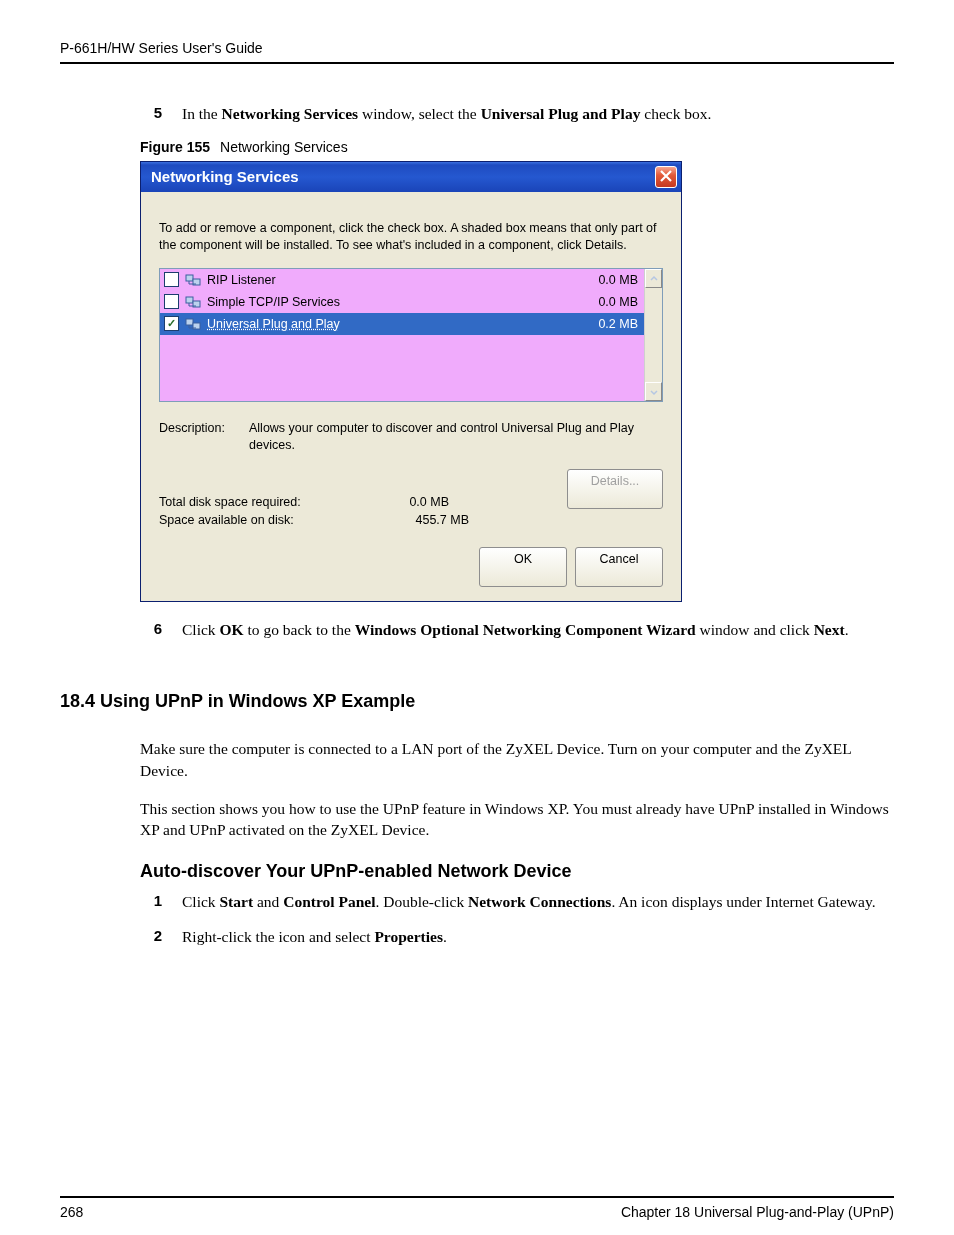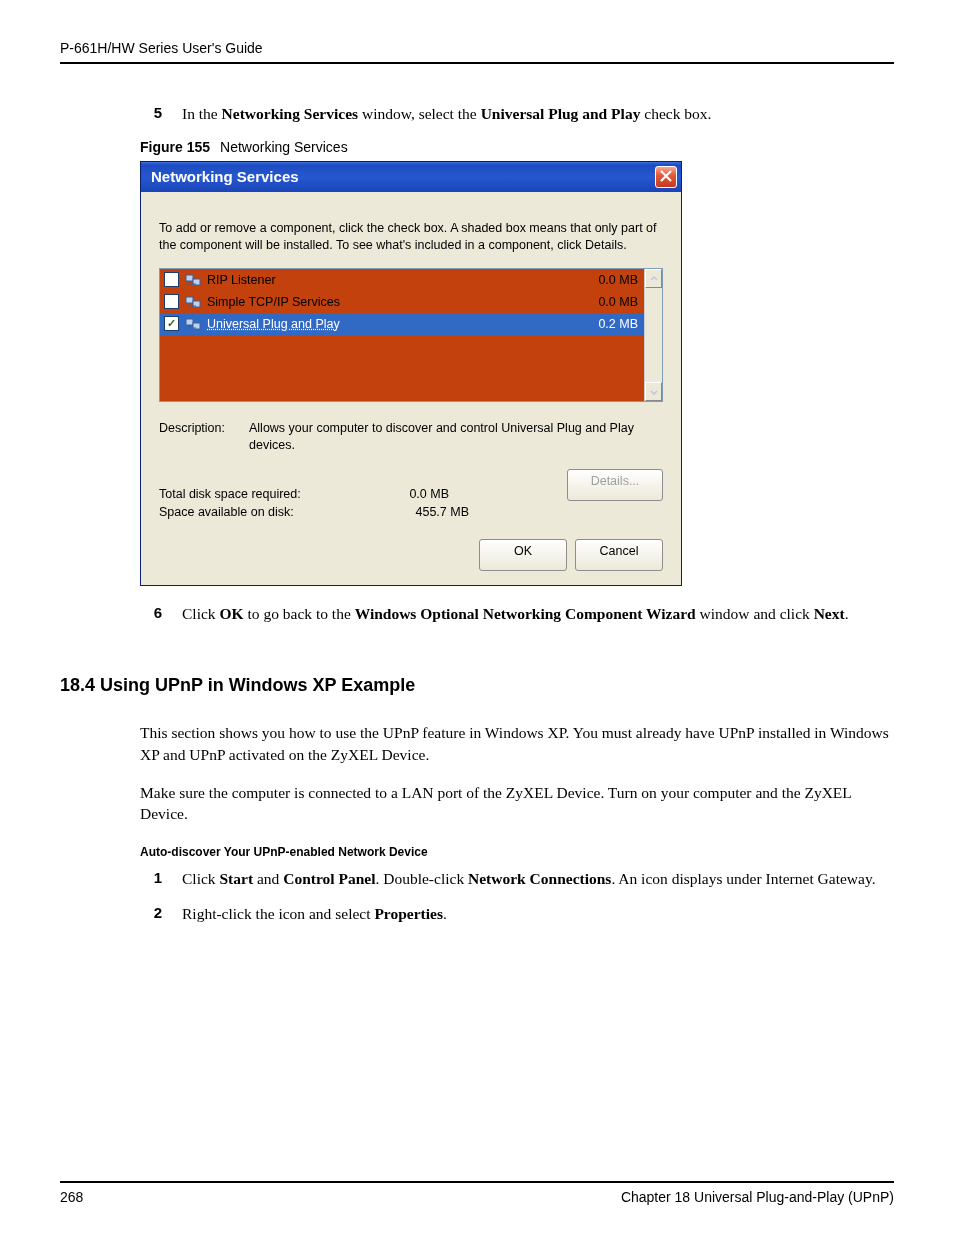--- a/index.html
+++ b/index.html
@@ -98,21 +98,21 @@
     line-height: 1.35;
     margin-bottom: 14px;
     margin-top: 12px;
   }
   .xp-label {
     font-size: 12.5px;
     margin-bottom: 4px;
   }
   .xp-listbox {
     border: 1px solid #7f9db9;
-    background: #c2410c;
+    background: #f0abfc;
     height: 132px;
     display: flex;
   }
   .xp-list-inner {
     flex: 1;
     overflow: hidden;
   }
   .xp-list-row {
     display: flex;
     align-items: center;
@@ -196,21 +196,21 @@
   }
   .xp-btn {
     border: 1px solid #8e8e8e;
     border-radius: 3px;
     background: linear-gradient(to bottom, #ffffff 0%, #ece9d8 100%);
     font-family: Tahoma, Arial, sans-serif;
     font-size: 12.5px;
     text-align: center;
     line-height: 22px;
     box-sizing: border-box;
-    height: 32px;
+    height: 40px;
   }
   .xp-btn.disabled { color: #a0a0a0; }
   .xp-footer {
     display: flex;
     justify-content: flex-end;
     gap: 8px;
     margin-top: 20px;
   }
   .xp-footer .xp-btn { width: 88px; }
 
@@ -221,27 +221,27 @@
     margin: 50px 0 26px 0;
   }
   .body-para {
     font-size: 15.5px;
     line-height: 1.4;
     margin: 0 0 16px 0;
   }
   .subheading {
     font-family: Arial, Helvetica, sans-serif;
     font-weight: bold;
-    font-size: 12px;
+    font-size: 18px;
     margin: 20px 0 10px 0;
   }
 
   .page-footer {
     position: absolute;
-    bottom: 30px;
+    bottom: 15px;
     left: 60px;
     right: 60px;
     border-top: 2px solid #000;
     padding-top: 6px;
     display: flex;
     justify-content: space-between;
     font-family: Arial, Helvetica, sans-serif;
     font-size: 14px;
   }
 </style>
@@ -362,22 +362,22 @@
       <div class="step-text">
         <span>Click </span><b>OK</b><span> to go back to the </span><b>Windows Optional Networking Component Wizard</b><span> window and click </span><b>Next</b><span>.</span>
       </div>
     </div>
 
   </div>
 
   <h2 class="section-heading">18.4  Using UPnP in Windows XP Example</h2>
 
   <div class="content-indent">
+    <p class="body-para">Make sure the computer is connected to a LAN port of the ZyXEL Device. Turn on your computer and the ZyXEL Device.</p>
     <p class="body-para">This section shows you how to use the UPnP feature in Windows XP. You must already have UPnP installed in Windows XP and UPnP activated on the ZyXEL Device.</p>
-    <p class="body-para">Make sure the computer is connected to a LAN port of the ZyXEL Device. Turn on your computer and the ZyXEL Device.</p>
     <div class="subheading">Auto-discover Your UPnP-enabled Network Device</div>
 
     <div class="step-row">
       <div class="step-num">1</div>
       <div class="step-text">
         <span>Click </span><b>Start</b><span> and </span><b>Control Panel</b><span>. Double-click </span><b>Network Connections</b><span>. An icon displays under Internet Gateway.</span>
       </div>
     </div>
 
     <div class="step-row">

